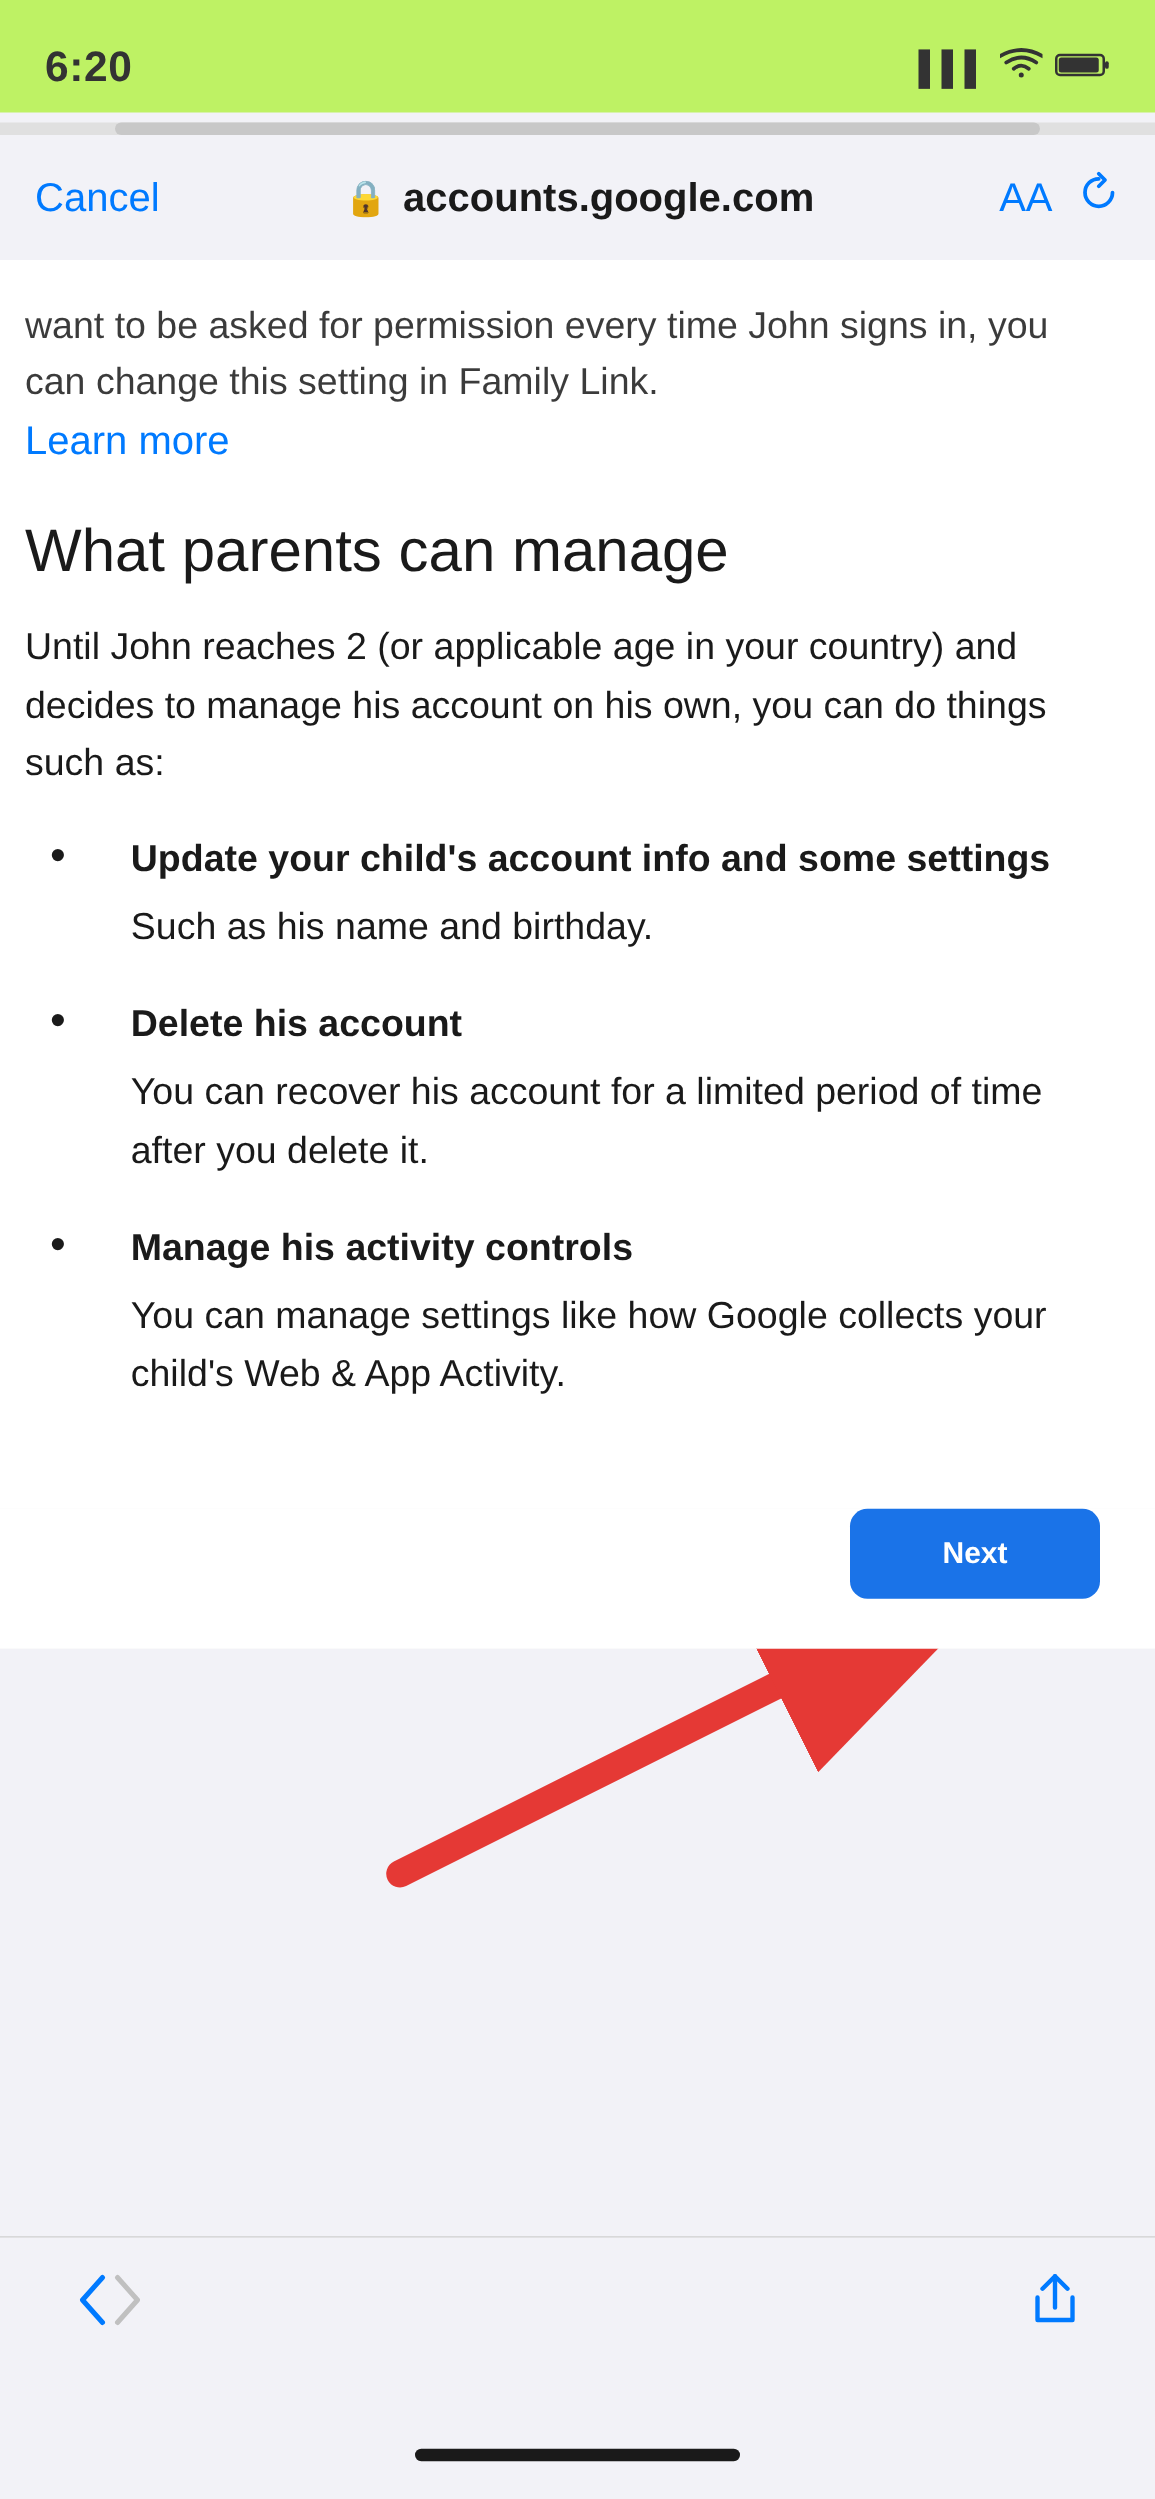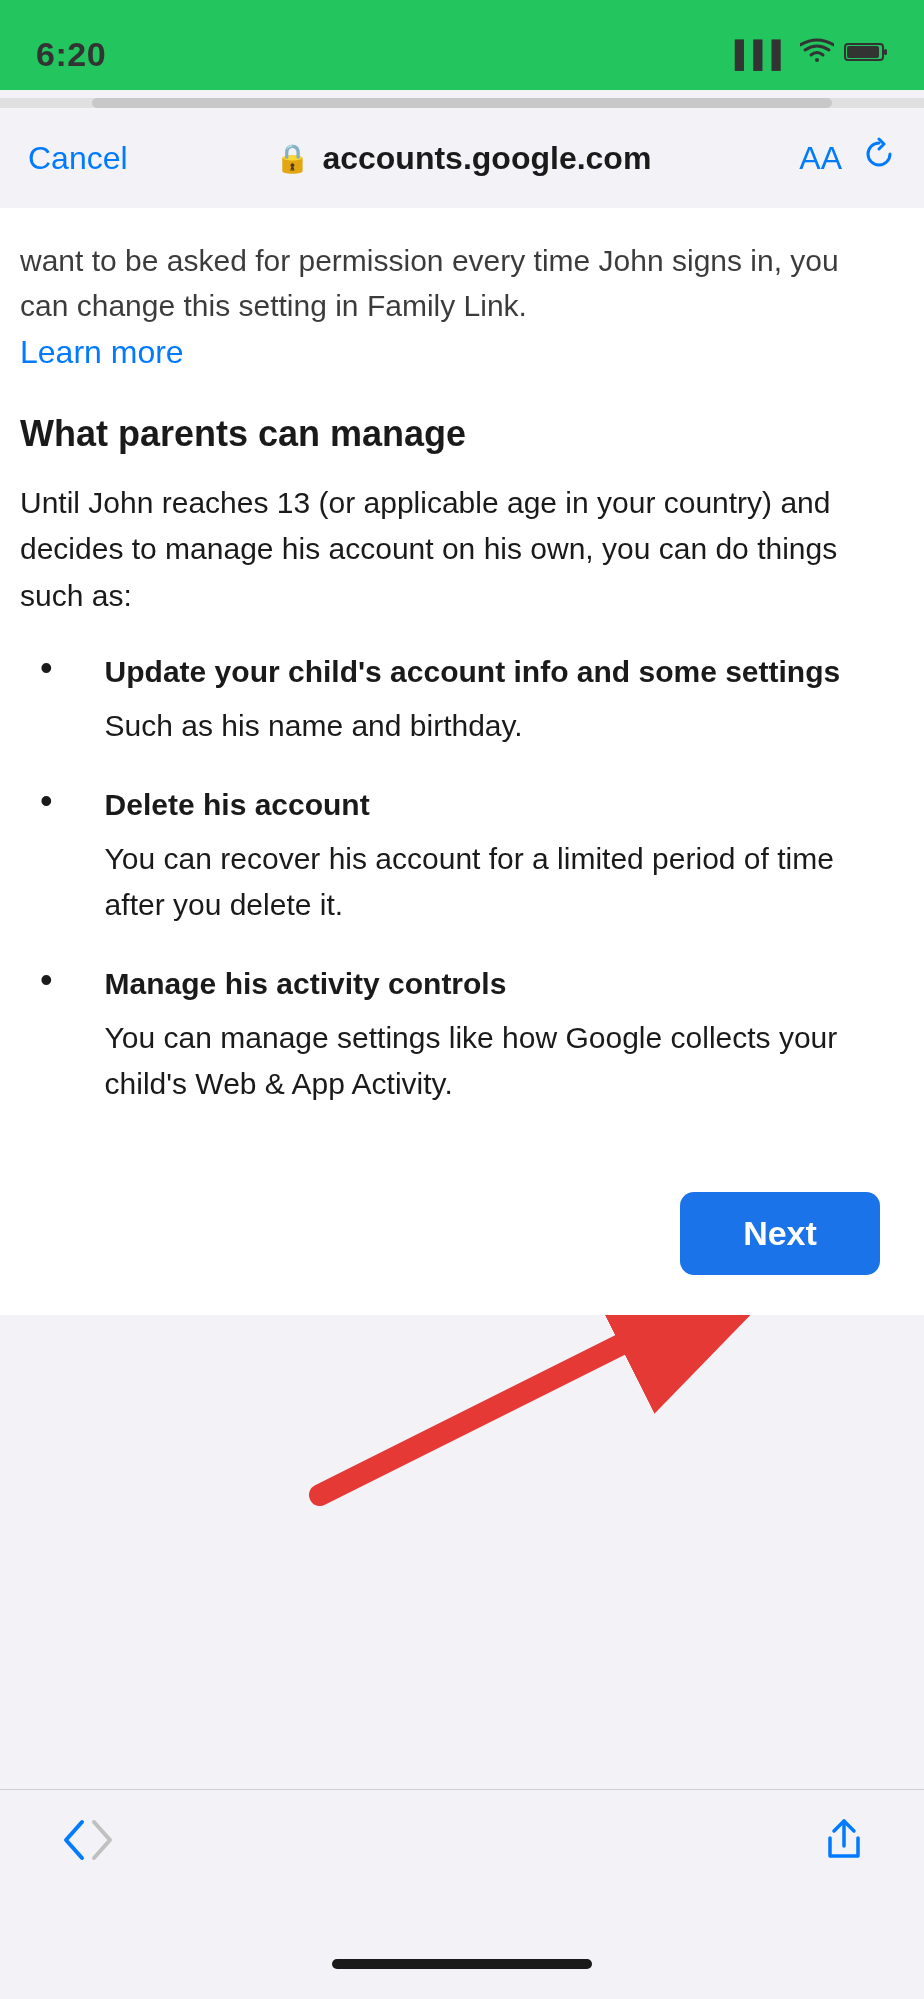--- a/index.html
+++ b/index.html
@@ -11,21 +11,21 @@
       background: #f2f2f7;
       font-family: -apple-system, 'SF Pro Text', 'Helvetica Neue', Arial, sans-serif;
       overflow: hidden;
       position: relative;
     }
 
     
     .status-bar {
       width: 100%;
       height: 90px;
-      background: #22c55e;
+      background: #bef264;
       display: flex;
       align-items: center;
       justify-content: space-between;
       padding: 18px 36px 0 36px;
     }
 
     .status-time {
       font-size: 34px;
       font-weight: 600;
       color: #333;
@@ -143,22 +143,22 @@
       text-decoration: none;
       cursor: pointer;
     }
 
     .section-gap {
       height: 40px;
     }
 
     
     .section-heading {
-      font-size: 36px;
-      font-weight: 700;
+      font-size: 48px;
+      font-weight: 400;
       color: #1a1a1a;
       margin-bottom: 22px;
       line-height: 1.3;
     }
 
     .section-body {
       font-size: 30px;
       line-height: 1.55;
       color: #1a1a1a;
       margin-bottom: 32px;
@@ -222,21 +222,21 @@
       display: flex;
       justify-content: flex-end;
       padding: 0 44px;
       background: #ffffff;
       padding-bottom: 40px;
     }
 
     .next-btn {
       background: #1a73e8;
       color: #ffffff;
-      font-size: 34px;
+      font-size: 24px;
       font-weight: 600;
       border: none;
       border-radius: 14px;
       padding: 22px 60px;
       cursor: pointer;
       min-width: 200px;
     }
 
     
     .arrow-container {
@@ -344,21 +344,21 @@
   
   <p class="partial-text">want to be asked for permission every time John signs in, you can change this setting in Family Link.</p>
   <a class="learn-more-link">Learn more</a>
 
   <div class="section-gap"></div>
 
   
   <h2 class="section-heading">What parents can manage</h2>
 
   
-  <p class="section-body">Until John reaches 13 (or applicable age in your country) and decides to manage his account on his own, you can do things such as:</p>
+  <p class="section-body">Until John reaches 2 (or applicable age in your country) and decides to manage his account on his own, you can do things such as:</p>
 
   
   <div class="bullet-list">
 
     <div class="bullet-item">
       <span class="bullet-dot">•</span>
       <div class="bullet-content">
         <div class="bullet-title">Update your child's account info and some settings</div>
         <div class="bullet-desc">Such as his name and birthday.</div>
       </div>

